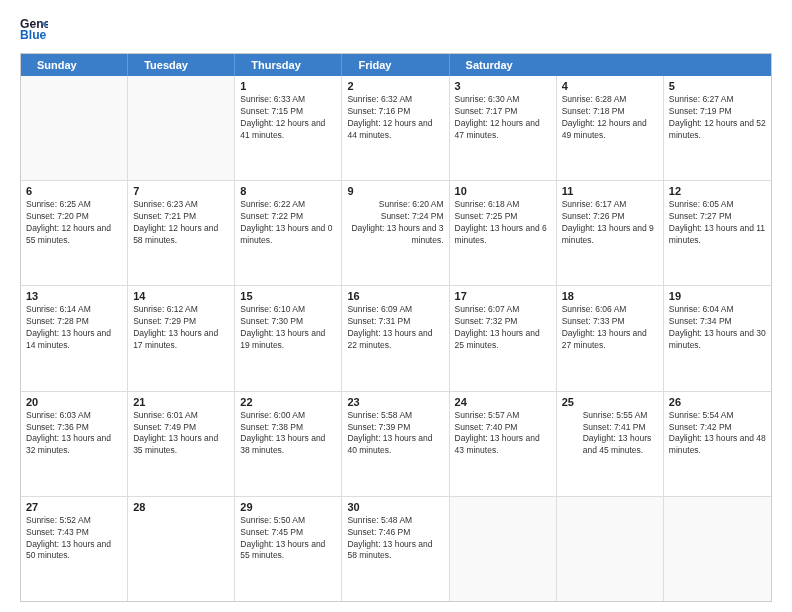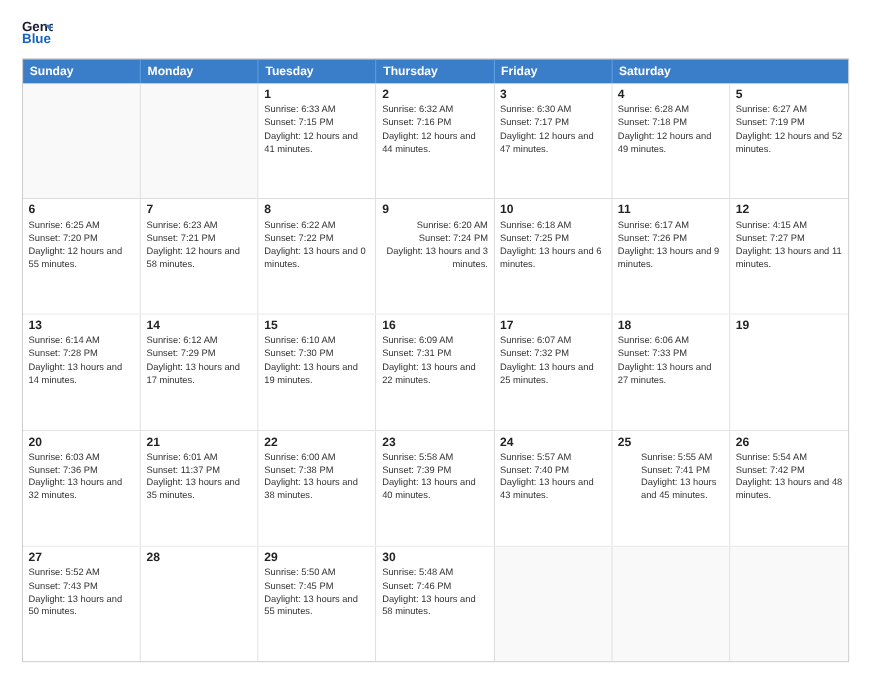--- a/index.html
+++ b/index.html
@@ -53,21 +53,21 @@
     }
     .cal-header {
       display: grid;
       grid-template-columns: repeat(7, 1fr);
       background: #3a7dc9;
     }
     .cal-header-cell {
       color: white;
       font-size: 11px;
       font-weight: bold;
-      padding: 5px 6px;
+      padding: 5px 16px;
       text-align: left;
       border-right: 1px solid #5a9de0;
     }
     .cal-header-cell:last-child { border-right: none; }
     .cal-body {
       flex: 1;
       display: flex;
       flex-direction: column;
     }
     .cal-row {
@@ -113,21 +113,20 @@
     </div>
     <div class="title-area">
       <div class="month-title"></div>
       <div class="location"></div>
     </div>
   </div>
 
   <div class="calendar">
     <div class="cal-header" id="cal-header">
         <div class="cal-header-cell">Sunday</div>
-        <div class="cal-header-cell">Monday</div>
         <div class="cal-header-cell">Tuesday</div>
         <div class="cal-header-cell">Thursday</div>
         <div class="cal-header-cell">Friday</div>
         <div class="cal-header-cell">Saturday</div>
       </div>
     <div class="cal-body" id="cal-body">
         <div class="cal-row">
           <div class="cal-cell empty"></div>
           <div class="cal-cell empty"></div>
           <div class="cal-cell">
@@ -193,21 +192,21 @@
 Daylight: 13 hours and 6 minutes.</div>
           </div>
           <div class="cal-cell">
             <div class="day-num">11</div>
             <div class="cell-text" style="white-space: pre-line;">Sunrise: 6:17 AM
 Sunset: 7:26 PM
 Daylight: 13 hours and 9 minutes.</div>
           </div>
           <div class="cal-cell">
             <div class="day-num">12</div>
-            <div class="cell-text" style="white-space: pre-line;">Sunrise: 4:15 AM
+            <div class="cell-text" style="white-space: pre-line;">Sunrise: 6:05 AM
 Sunset: 7:27 PM
 Daylight: 13 hours and 11 minutes.</div>
           </div>
         </div>
         <div class="cal-row">
           <div class="cal-cell">
             <div class="day-num">13</div>
             <div class="cell-text" style="white-space: pre-line;">Sunrise: 6:14 AM
 Sunset: 7:28 PM
 Daylight: 13 hours and 14 minutes.</div>
@@ -237,33 +236,36 @@
 Daylight: 13 hours and 25 minutes.</div>
           </div>
           <div class="cal-cell">
             <div class="day-num">18</div>
             <div class="cell-text" style="white-space: pre-line;">Sunrise: 6:06 AM
 Sunset: 7:33 PM
 Daylight: 13 hours and 27 minutes.</div>
           </div>
           <div class="cal-cell">
             <div class="day-num">19</div>
+            <div class="cell-text" style="white-space: pre-line;">Sunrise: 6:04 AM
+Sunset: 7:34 PM
+Daylight: 13 hours and 30 minutes.</div>
           </div>
         </div>
         <div class="cal-row">
           <div class="cal-cell">
             <div class="day-num">20</div>
             <div class="cell-text" style="white-space: pre-line;">Sunrise: 6:03 AM
 Sunset: 7:36 PM
 Daylight: 13 hours and 32 minutes.</div>
           </div>
           <div class="cal-cell">
             <div class="day-num">21</div>
             <div class="cell-text" style="white-space: pre-line;">Sunrise: 6:01 AM
-Sunset: 11:37 PM
+Sunset: 7:49 PM
 Daylight: 13 hours and 35 minutes.</div>
           </div>
           <div class="cal-cell">
             <div class="day-num">22</div>
             <div class="cell-text" style="white-space: pre-line;">Sunrise: 6:00 AM
 Sunset: 7:38 PM
 Daylight: 13 hours and 38 minutes.</div>
           </div>
           <div class="cal-cell">
             <div class="day-num">23</div>

